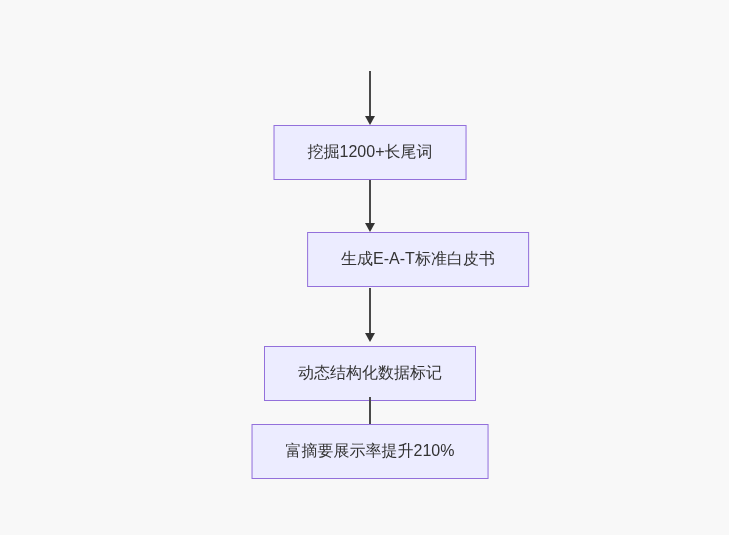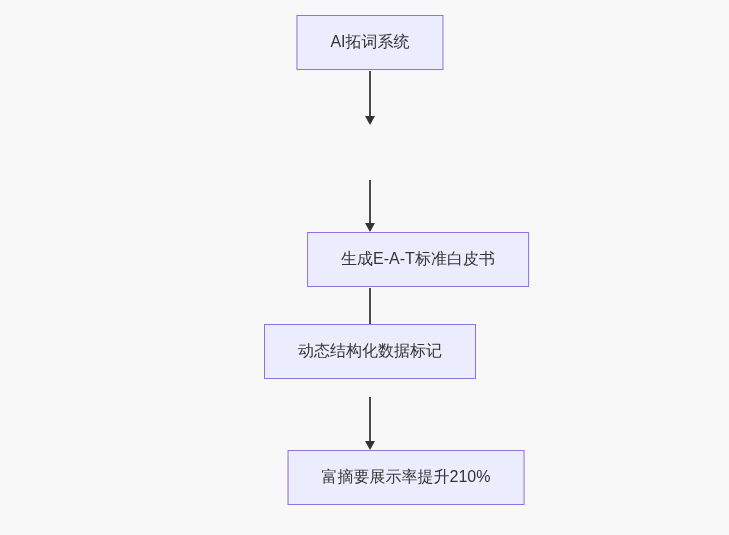--- a/index.html
+++ b/index.html
@@ -29,22 +29,22 @@
     display: flex;
     align-items: center;
     justify-content: center;
     color: #333333;
     font-size: 16px;
     white-space: nowrap;
   }
   .node-1 { top: 15px;  }
   .node-2 { top: 125px; }
   .node-3 { top: 232px; margin-left: 48px; }
-  .node-4 { top: 324px; }
-  .node-5 { top: 450px; margin-left: 36px; }
+  .node-4 { top: 346px; }
+  .node-5 { top: 424px; }
 
   
   .edge {
     position: absolute;
     left: 370px;
     transform: translateX(-50%);
     width: 12px;
     display: flex;
     flex-direction: column;
     align-items: center;
@@ -65,29 +65,29 @@
     border-left: 5px solid transparent;
     border-right: 5px solid transparent;
     border-top: 9px solid #333333;
   }
 </style>
 </head>
 <body>
 
 <div class="canvas">
 
-  <div class="node node-1">
-    <span>AI拓词系统</span>
-  </div>
 
   <div class="edge edge-1">
     <div class="line"></div>
     <div class="arrowhead"></div>
   </div>
 
+  <div class="node node-2">
+    <span>挖掘1200+长尾词</span>
+  </div>
 
   <div class="edge edge-2">
     <div class="line"></div>
     <div class="arrowhead"></div>
   </div>
 
   <div class="node node-3">
     <span>生成E-A-T标准白皮书</span>
   </div>
 

